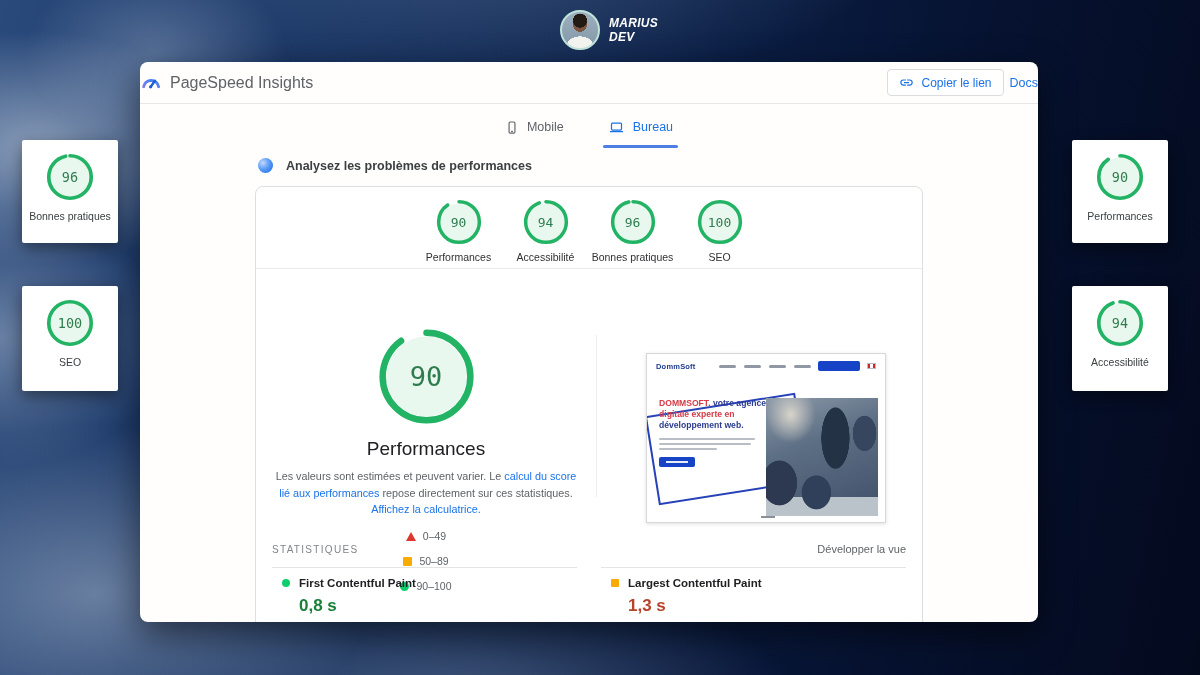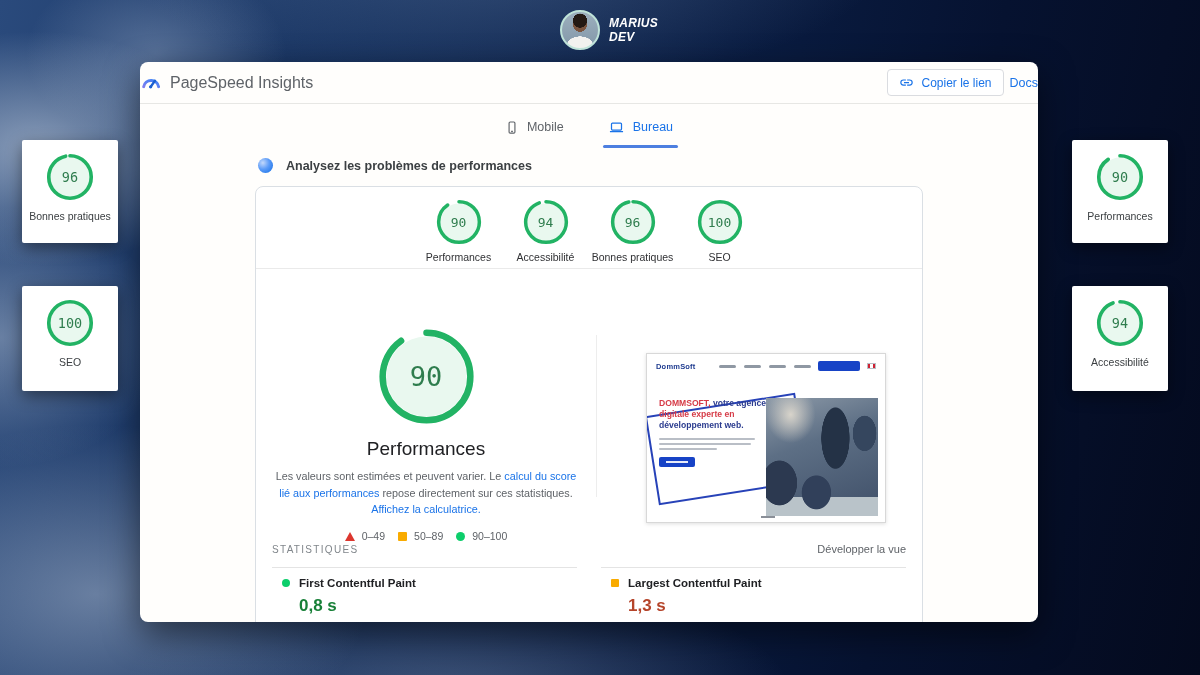--- a/index.html
+++ b/index.html
@@ -71,21 +71,21 @@
   .ring-lg .arc { stroke-width:7; }
   .ring-lg .ring-num { font-size:27px; }
 
   .scores-divider { position:absolute; top:81px; left:0; right:0; height:1px; background:#eaeaea; }
 
   .content-row { position:absolute; top:82px; left:0; right:0; height:272px; }
   .gauge-col { position:absolute; left:0; top:0; width:340px; height:100%; text-align:center; }
   .gauge-title { margin-top:13px; font-size:19px; color:#202124; font-weight:500; }
   .disclaimer { margin:8px auto 0; width:302px; font-size:10.8px; line-height:1.55; color:#5f6368; }
   .disclaimer a { color:#1a73e8; }
-  .legend { margin-top:12px; display:flex; justify-content:center; align-items:center; gap:13px; font-size:10.5px; color:#5f6368; }
+  .legend { margin-top:12px; display:flex; justify-content:center; align-items:center; gap:13px; font-size:10.5px; color:#5f6368;flex-direction:column; }
   .legend-item { display:flex; align-items:center; gap:7px; }
   .tri { width:0; height:0; border-left:5px solid transparent; border-right:5px solid transparent; border-bottom:9px solid #dc362e; }
   .sq { width:9px; height:9px; background:#f9ab00; border-radius:1px; }
   .dot { width:9px; height:9px; border-radius:50%; background:#0cce6b; }
 
   .v-sep { position:absolute; left:340px; top:66px; height:162px; width:1px; background:#ededed; }
 
   .thumb-col { position:absolute; left:341px; top:17px; right:0; height:100%; }
   .site-thumb { position:absolute; left:49px; top:67px; width:240px; height:170px; background:#fff; border:1px solid #d8d8d8; box-shadow:0 1px 4px rgba(0,0,0,.13); overflow:hidden; }
   .st-nav { position:absolute; top:0; left:0; right:0; height:24px; display:flex; align-items:center; padding:0 9px; gap:7px; z-index:2; }

